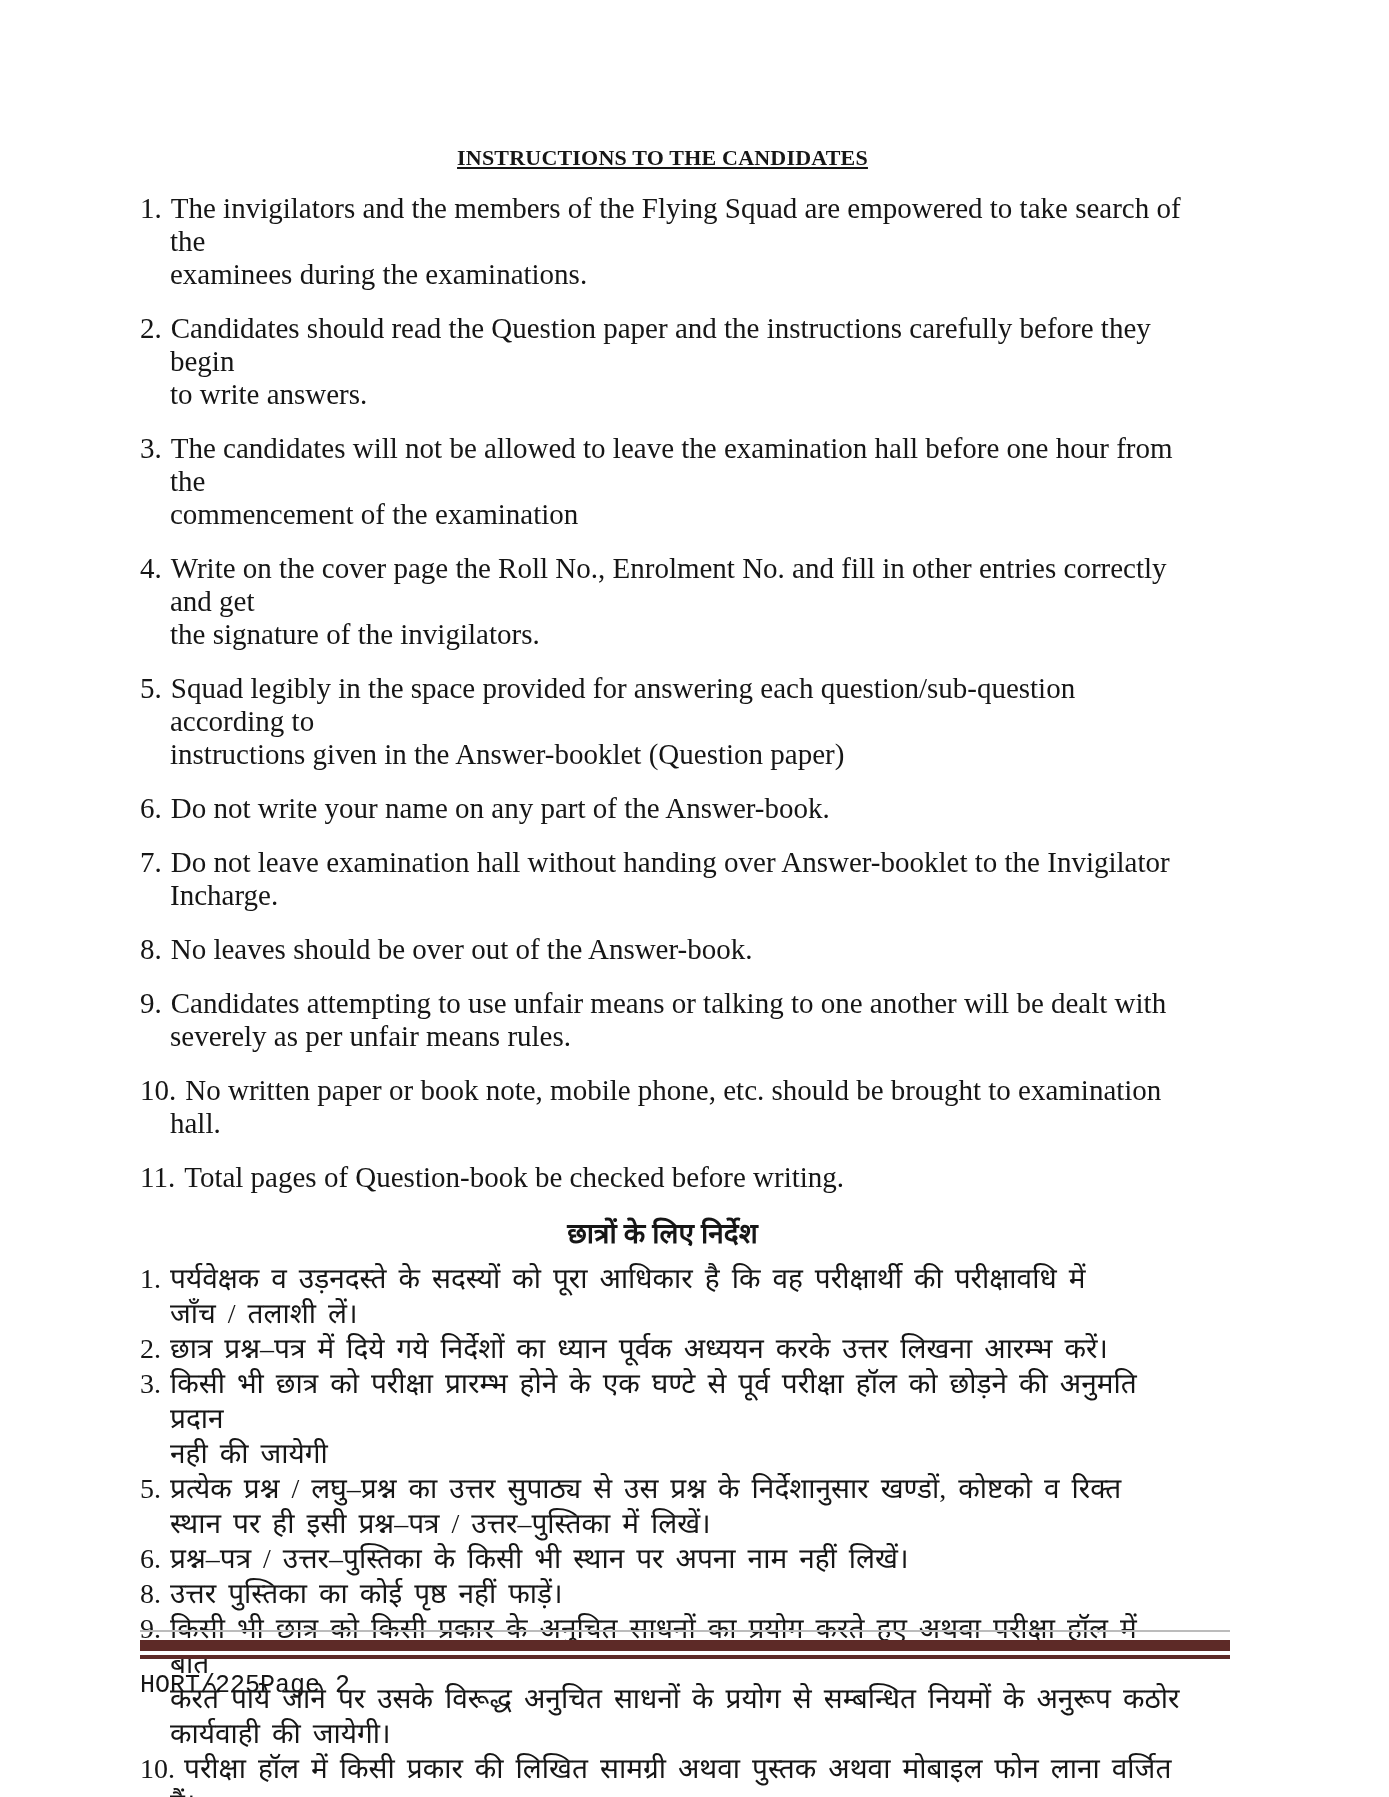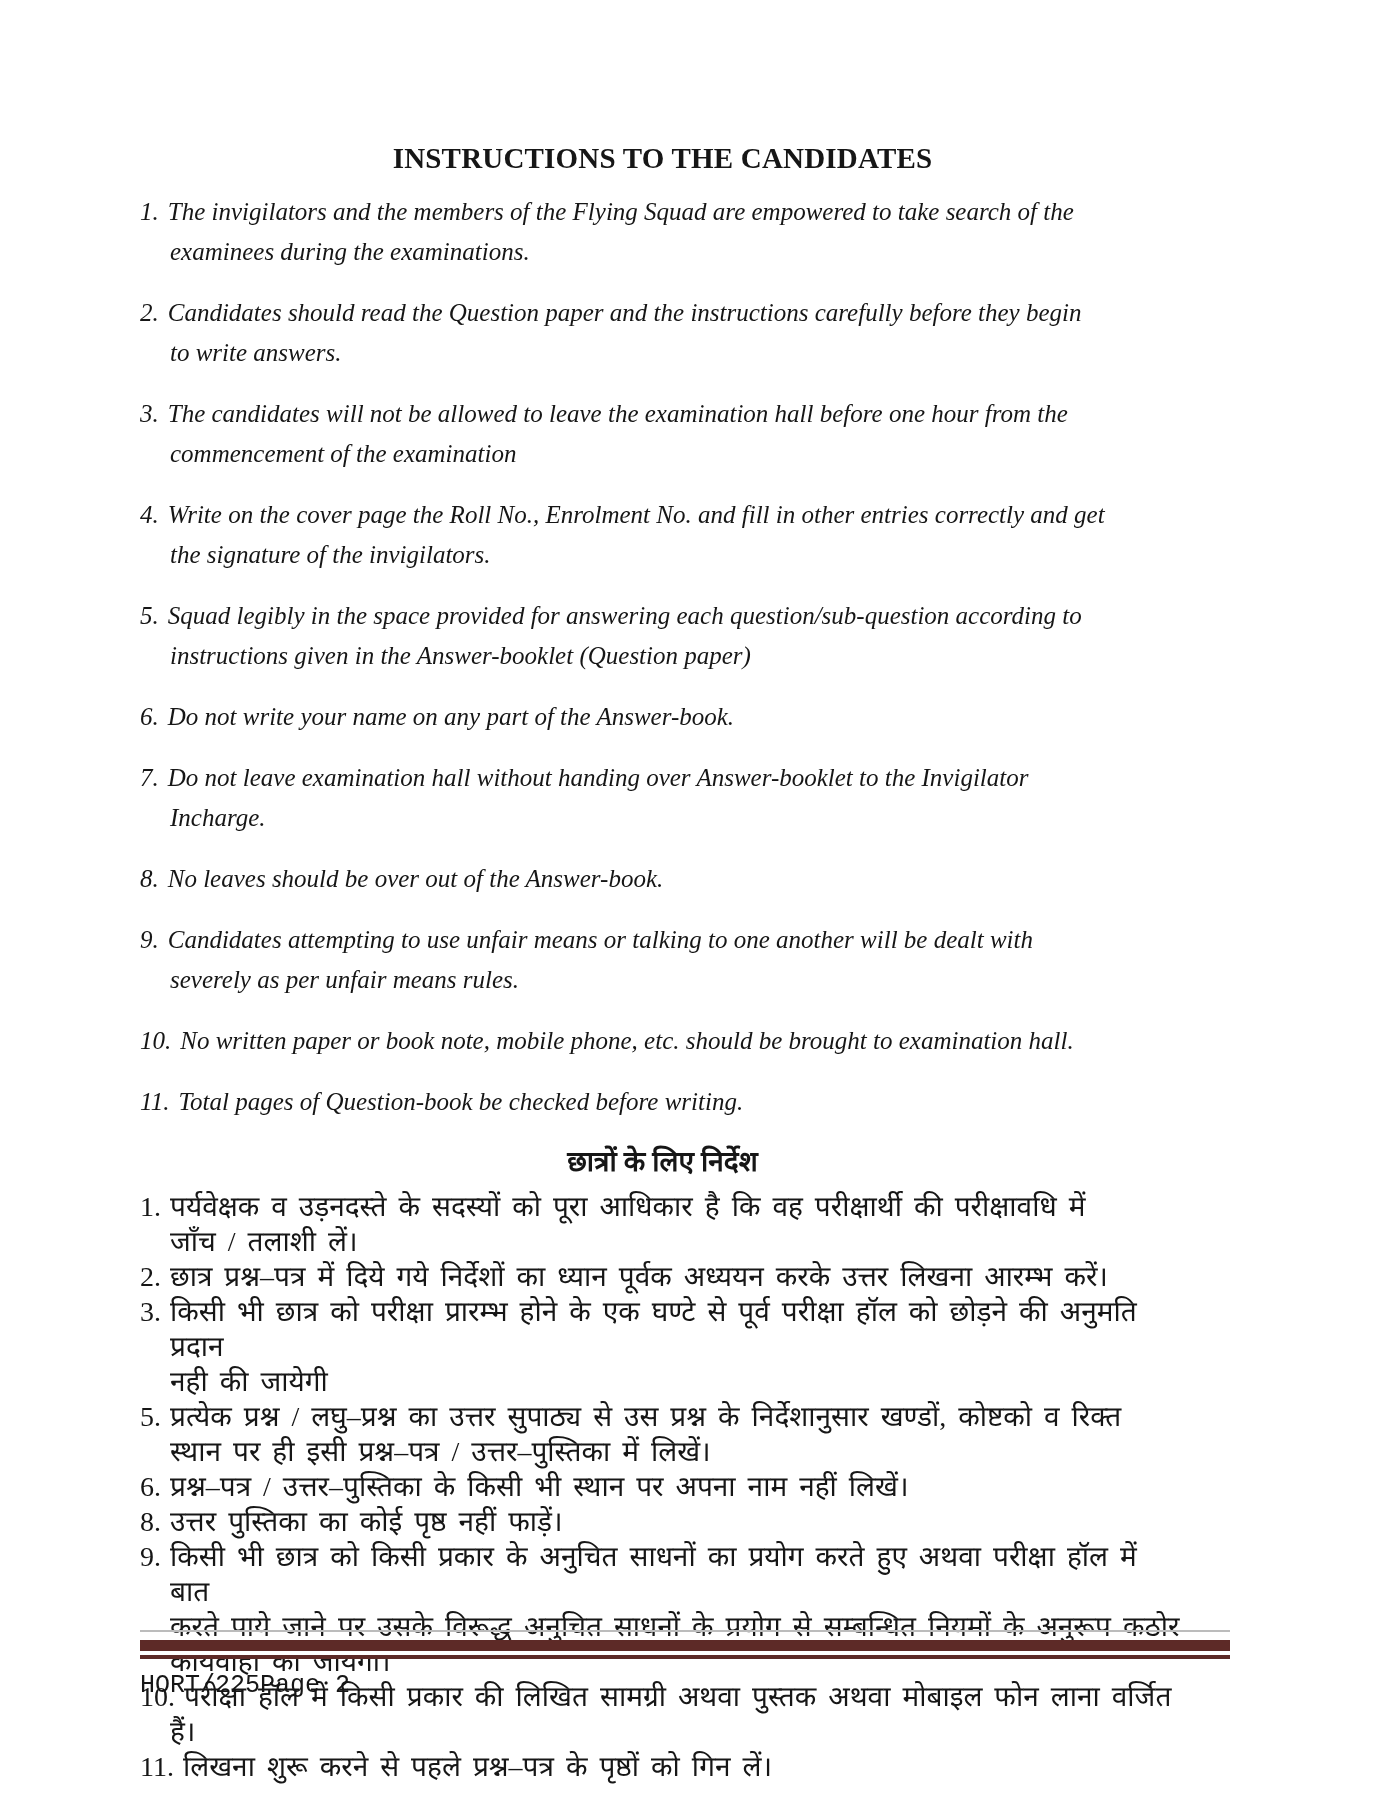--- a/index.html
+++ b/index.html
@@ -19,32 +19,32 @@
   .content {
     position: absolute;
     left: 140px;
     top: 140px;
     width: 1045px;
   }
   .en-title {
     width: 100%;
     text-align: center;
     font-weight: bold;
-    font-size: 29px;
+    font-size: 22px;
     line-height: 36px;
     margin-bottom: 16px;
     letter-spacing: 0.2px;
+    text-decoration: underline;
   }
   .en-list .item {
-    font-size: 25px;
-    line-height: 40px;
+    font-size: 29px;
+    line-height: 33px;
     margin-bottom: 21px;
     padding-left: 30px;
     text-indent: -30px;
-    font-style: italic;
   }
   .item .num {
     margin-right: 9px;
   }
   .item .txt {
     white-space: pre-line;
   }
   .hi-title {
     width: 100%;
     text-align: center;

